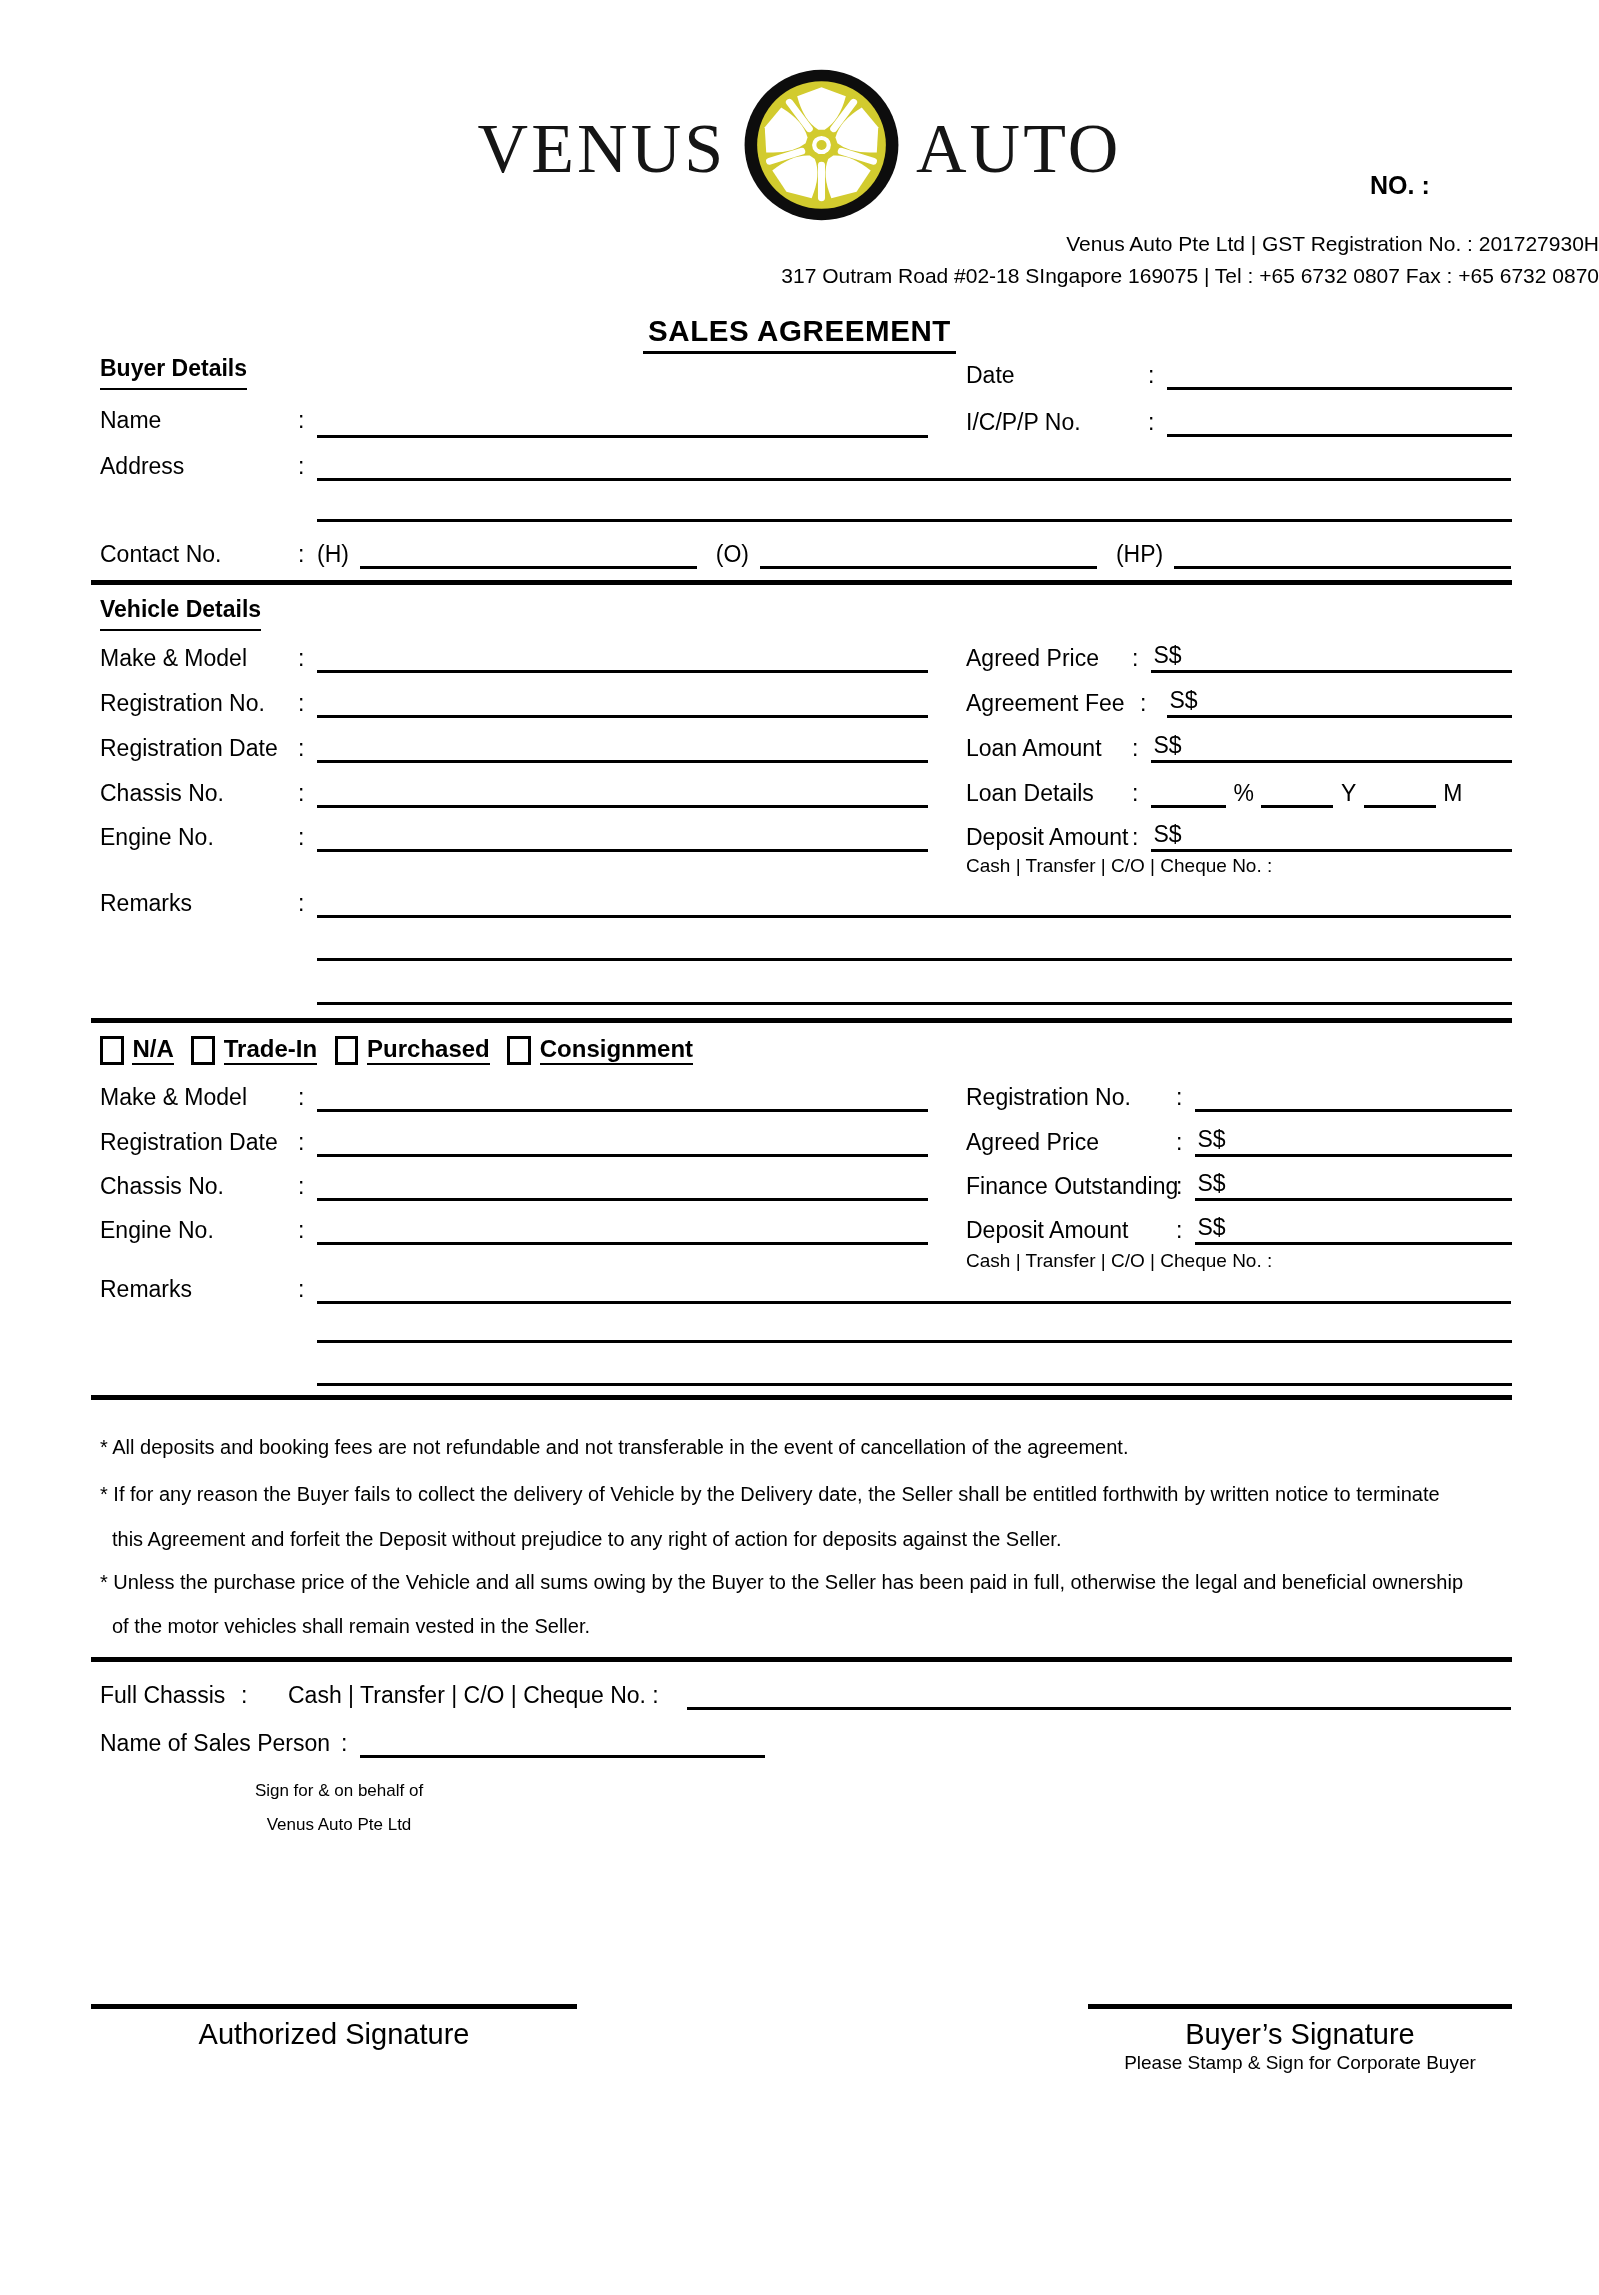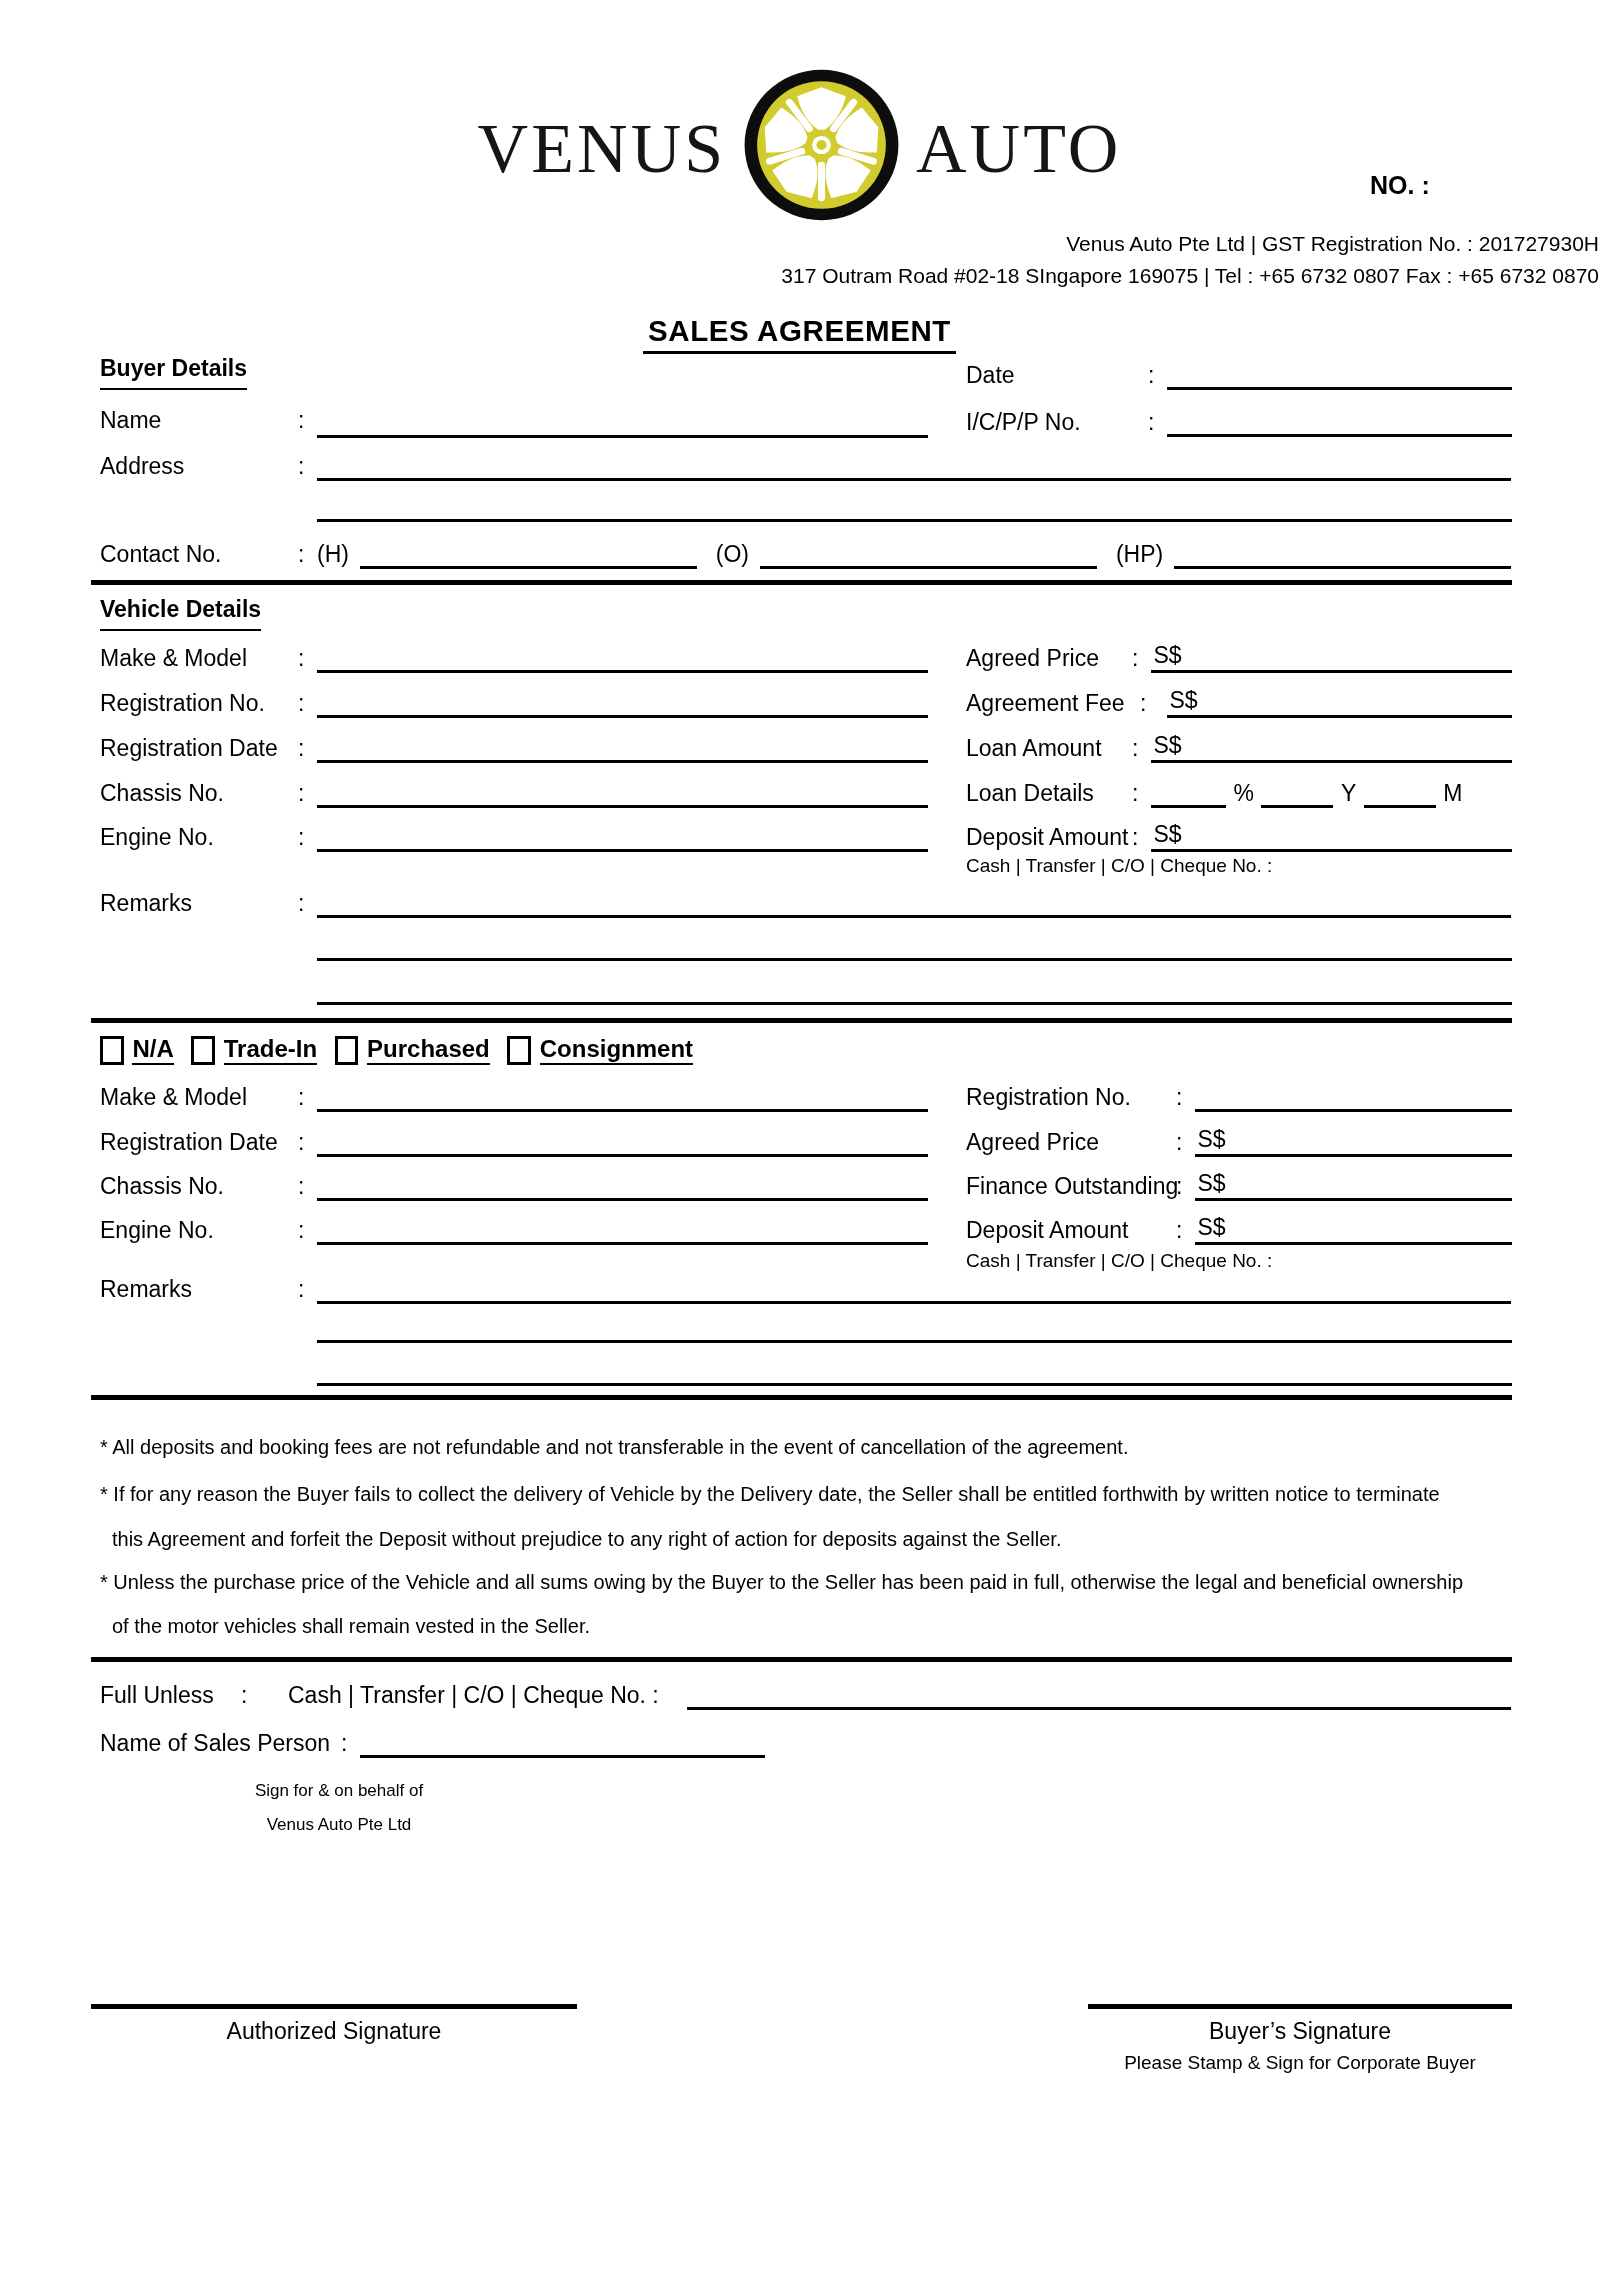--- a/index.html
+++ b/index.html
@@ -34,21 +34,21 @@
   .sec-title { display:inline-block; font-size:23px; font-weight:bold; line-height:28px;
     border-bottom:2.5px solid #000; padding-bottom:6px; }
   .line { position:absolute; height:3.1px; background:#000; }
   .divider { position:absolute; left:91px; width:1421px; height:5px; background:#000; }
   .note { position:absolute; font-size:19px; line-height:24px; white-space:nowrap; }
   .term { position:absolute; font-size:20px; line-height:25px; white-space:nowrap; }
   .cb { flex:0 0 auto; width:17.6px; height:22.6px; border:3.8px solid #000; margin-right:8.8px; }
   .cb-label { flex:0 0 auto; font-size:24px; font-weight:bold; line-height:29px;
     border-bottom:2.5px solid #000; margin-right:17.6px; white-space:nowrap; }
   .sig-line { position:absolute; top:2004px; height:5px; background:#000; }
-  .sig-text { position:absolute; text-align:center; font-size:23px; }
+  .sig-text { position:absolute; text-align:center; font-size:29px; }
   .sig-note { position:absolute; text-align:center; font-size:19px; }
   .sign-block { position:absolute; top:1774px; left:201px; width:276px;
     text-align:center; font-size:17px; line-height:34px; }
 </style>
 </head>
 <body>
 
 <div class="page">
 
   <div class="logo-row">
@@ -298,21 +298,21 @@
 
   <div class="term" style="top:1435px; left:100px;">* All deposits and booking fees are not refundable and not transferable in the event of cancellation of the agreement.</div>
   <div class="term" style="top:1482px; left:100px;">* If for any reason the Buyer fails to collect the delivery of Vehicle by the Delivery date, the Seller shall be entitled forthwith by written notice to terminate</div>
   <div class="term" style="top:1527px; left:112px;">this Agreement and forfeit the Deposit without prejudice to any right of action for deposits against the Seller.</div>
   <div class="term" style="top:1570px; left:100px;">* Unless the purchase price of the Vehicle and all sums owing by the Buyer to the Seller has been paid in full, otherwise the legal and beneficial ownership</div>
   <div class="term" style="top:1614px; left:112px;">of the motor vehicles shall remain vested in the Seller.</div>
 
   <div class="divider" style="top:1657px;"></div>
 
   <div class="frow" style="top:1677px; left:100px; width:1411px;">
-    <span class="lbl w225">Full Unless</span>
+    <span class="lbl w225">Full Chassis</span>
     <span class="colon">:</span>
     <span style="flex:0 0 28px;"></span>
     <span class="lbl">Cash | Transfer | C/O | Cheque No. :</span>
     <span class="field" style="margin-left:28px;"></span>
   </div>
 
   <div class="frow" style="top:1725px; left:100px; width:1411px;">
     <span class="lbl w385">Name of Sales Person</span>
     <span class="colon">:</span>
     <span class="field" style="flex:0 0 405px;"></span>

